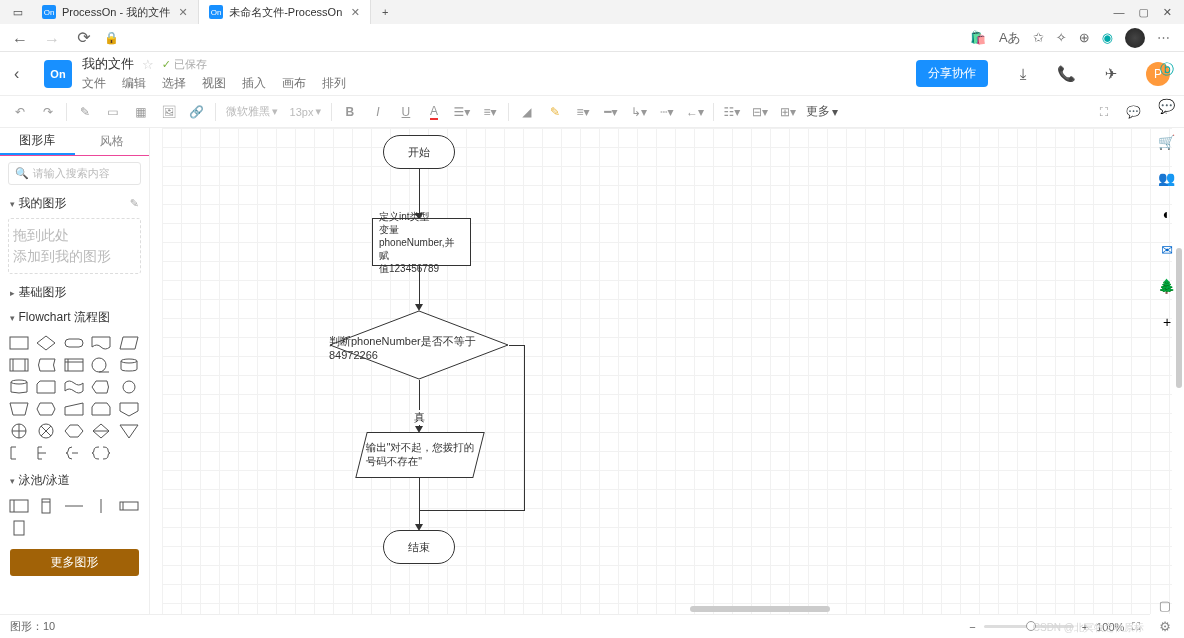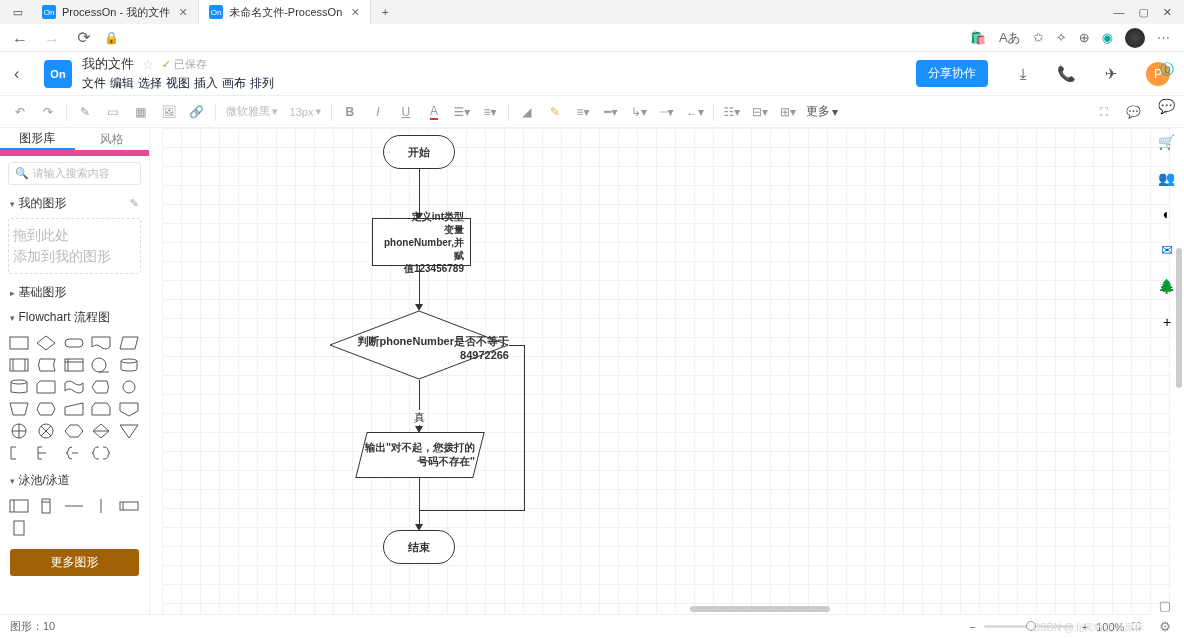--- a/index.html
+++ b/index.html
@@ -25,60 +25,60 @@
 
 
 .app-header { height:44px; display:flex; align-items:center; padding:0 14px; gap:10px; border-bottom:1px solid #eee; }
 .back-arrow { width:20px; color:#555; font-size:16px; }
 .app-logo { width:28px; height:28px; background:#1890ff; border-radius:4px; color:#fff; font-size:11px; display:flex; align-items:center; justify-content:center; font-weight:600; }
 .doc-block { display:flex; flex-direction:column; gap:1px; }
 .doc-title-row { display:flex; align-items:center; gap:8px; font-size:13px; }
 .doc-title { font-weight:500; color:#333; }
 .star { color:#ccc; font-size:13px; }
 .saved { color:#aaa; font-size:11px; display:flex; align-items:center; gap:3px; }
-.menu-row { display:flex; gap:4px; font-size:12px; color:#0f172a; margin-top:1px; }
+.menu-row { display:flex; gap:16px; font-size:12px; color:#737373; margin-top:1px; }
 .header-right { margin-left:auto; display:flex; align-items:center; gap:26px; }
 .share-btn { background:#1890ff; color:#fff; border:none; border-radius:4px; padding:5px 12px; font-size:12px; }
 .hr-icon { width:18px; height:18px; color:#555; font-size:15px; display:flex; align-items:center; justify-content:center; }
 .user-avatar { width:24px; height:24px; border-radius:50%; background:#ff9a3c; color:#fff; font-size:12px; display:flex; align-items:center; justify-content:center; }
 
 
 .toolbar { height:32px; border-bottom:1px solid #eee; display:flex; align-items:center; padding:0 10px; gap:8px; font-size:12px; color:#555; }
 .tb-sep { width:1px; height:18px; background:#e6e6e6; }
 .tb-btn { min-width:20px; height:24px; display:flex; align-items:center; justify-content:center; color:#999; cursor:pointer; }
 .tb-drop { min-width:28px; padding:0 2px; color:#bbb; font-size:11px; display:flex; align-items:center; gap:2px;justify-content:center; }
 .tb-more { color:#555; font-size:12px; display:flex; align-items:center; gap:2px; }
 .tb-right { margin-left:auto; display:flex; gap:10px; align-items:center; }
 
 
 .main { display:flex; height:486px; }
 
 
 .sidebar { width:150px; border-right:1px solid #eee; display:flex; flex-direction:column; font-size:12px; overflow:hidden; }
-.sb-tabs { display:flex; height:28px; border-bottom:6px solid #ec4899;text-align:right; }
+.sb-tabs { display:flex; height:28px; border-bottom:1px solid #ec4899;text-align:right; }
 .sb-tab { flex:1; display:flex; align-items:center; justify-content:center; color:#888; cursor:pointer; font-size:12px; }
 .sb-tab.active { color:#333; border-bottom:2px solid #1890ff; }
 .sb-search { margin:6px 8px; border:1px solid #e5e5e5; border-radius:3px; padding:3px 6px; display:flex; align-items:center; gap:4px; color:#bbb; font-size:11px; }
 .sb-section { padding:4px 10px; display:flex; align-items:center; gap:4px; color:#333; font-size:12px; font-weight:500; }
 .sb-chevron { font-size:9px; color:#666; }
 .sb-edit { margin-left:auto; color:#aaa; font-size:11px; }
 .drop-zone { margin:2px 8px 6px; border:1px dashed #ddd; border-radius:3px; padding:6px 4px; text-align:left; color:#bbb; font-size:14px; line-height:1.5; }
 .shape-grid { display:grid; grid-template-columns:repeat(5,1fr); gap:4px; padding:4px 8px 6px; }
 .shape-cell { width:22px; height:18px; display:flex; align-items:center; justify-content:center; }
 .shape-cell svg { width:20px; height:16px; }
 .more-shapes { margin:6px 10px 8px; background:#a16207; color:#fff; border:none; border-radius:3px; padding:5px 16px; font-size:12px; }
 
 
 .canvas-wrap { flex:1; position:relative; overflow:hidden; }
 .canvas-inner { position:absolute; inset:0 12px 0 12px; background-image:linear-gradient(#f1f1f1 1px,transparent 1px),linear-gradient(90deg,#f1f1f1 1px,transparent 1px); background-size:19px 19px; }
 .scroll-v { position:absolute; right:2px; top:120px; width:6px; height:140px; background:#ccc; border-radius:3px; }
 .scroll-h { position:absolute; bottom:2px; left:540px; width:140px; height:6px; background:#ccc; border-radius:3px; }
 
 
-.flow { position:absolute; font-size:11px; color:#333; text-align:right; display:flex; align-items:center; justify-content:center;font-weight:bold; }
+.flow { position:absolute; font-size:11px; color:#333; text-align:left; display:flex; align-items:center; justify-content:center; }
 .terminator { width:72px; height:34px; border:1px solid #333; border-radius:17px; background:#fff; }
 .process { border:1px solid #333; background:#fff; padding:4px 6px; line-height:1.3; }
 .diamond-wrap { width:180px; height:70px; }
 .diamond-wrap svg { position:absolute; left:0; top:0; }
 .diamond-text { position:absolute; width:100%; top:24px; font-size:11px; line-height:1.3; }
 .parallelogram { position:relative; }
 .parallelogram::before { content:""; position:absolute; inset:0; background:#fff; border:1px solid #333; transform:skewX(-14deg); z-index:-1; }
 .flow-line { position:absolute; background:#333; }
 .flow-arrow { position:absolute; width:0; height:0; border-left:4px solid transparent; border-right:4px solid transparent; border-top:7px solid #333; }
 .flow-label { position:absolute; font-size:11px; color:#333; background:#fff; padding:0 2px; }

